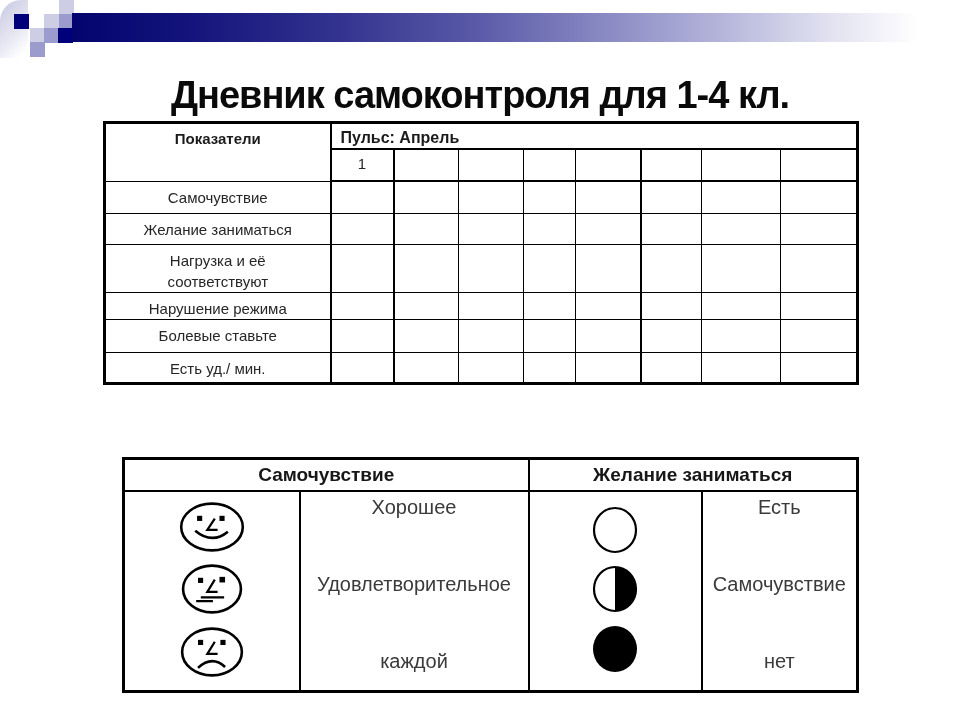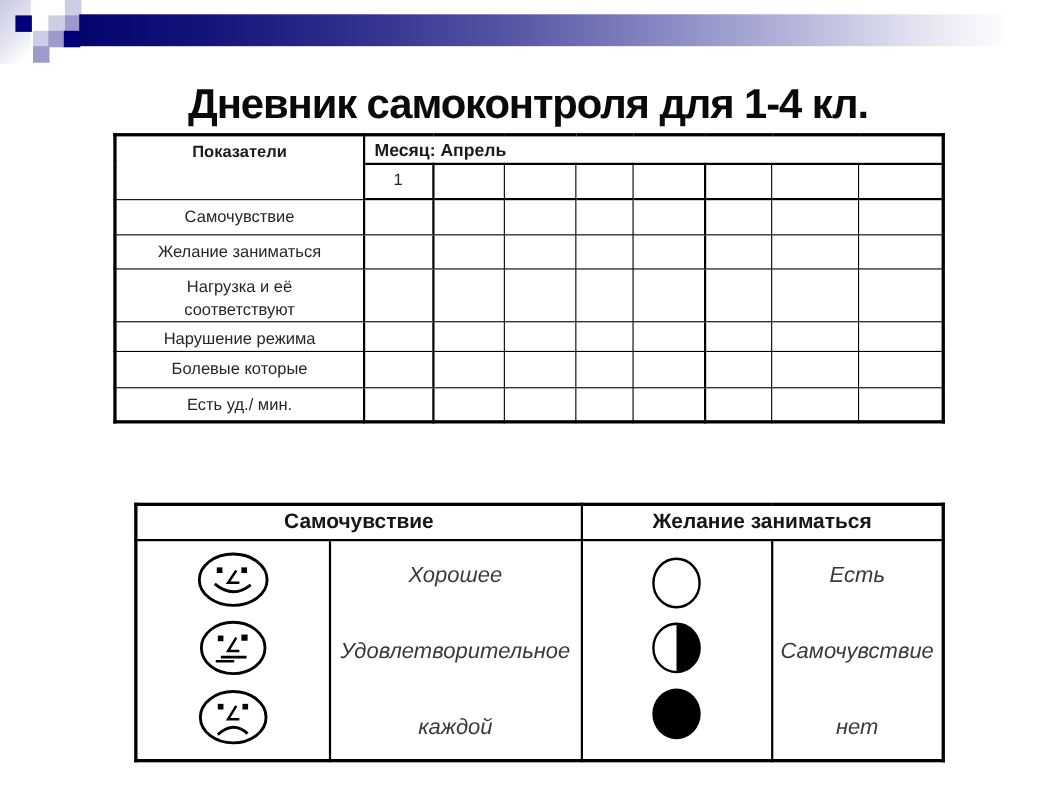--- a/index.html
+++ b/index.html
@@ -1,19 +1,19 @@
 <!DOCTYPE html>
 <html><head>
 <meta charset="utf-8">
 <style>
   * { margin:0; padding:0; box-sizing:border-box; }
   html,body { background:#ffffff; }
   .slide {
     position:relative; width:960px; height:720px; background:#ffffff;
-    font-family:"Liberation Sans", sans-serif; overflow:hidden;
+    font-family:"Liberation Sans", sans-serif; overflow:hidden;border-radius:21px;
   }
 
   
   .strip { position:absolute; left:0; top:0; width:28px; height:58px;
            background:linear-gradient(135deg,#c9c9e2 0%,#e6e6f2 55%,#ffffff 90%); }
   .sq { position:absolute; width:15px; height:15px; }
   .bar { position:absolute; left:72px; top:13px; width:863px; height:29px;
          background:linear-gradient(to right,#04046f 0%,#14147c 14%,#31318e 30%,
                     #5a5aa8 47%,#8a8ac4 62%,#b4b4da 75%,#e2e2f1 88%,#ffffff 98%); }
 
@@ -38,21 +38,21 @@
 
   
   .legend { position:absolute; left:122px; top:457px; border:3px solid #000; }
   .legend th { border:2px solid #000; font-size:19px; color:#171717; height:32px;
                text-align:center; vertical-align:middle; }
   .legend td { border:2px solid #000; vertical-align:top; }
   .cell { height:197px; display:flex; flex-direction:column;
           justify-content:space-between; align-items:center; }
   .cell.icons  { padding:7px 0 9px; }
   .cell.circles{ padding:13px 0 15px; }
-  .cell.labels { padding:20px 4px 17px;font-style:italic; }
+  .cell.labels { padding:4px 4px 17px; }
   .cell.labels span { font-size:20px; color:#3a3a3a; text-align:center; line-height:22px; }
   svg { display:block; }
 </style>
 </head>
 <body>
 
 <div class="slide">
 
   <div class="strip"></div>
   <div class="sq" style="left:14px;top:14px;background:#00007b"></div>
@@ -75,21 +75,21 @@
       <col style="width:65px">
         <col style="width:52px">
         <col style="width:65px">
       <col style="width:61px">
         <col style="width:79px">
         <col style="width:77px">
     </colgroup>
     <tbody>
       <tr style="height:15px">
         <td class="c-ind" rowspan="2">Показатели</td>
-        <td class="c-month" colspan="8">Месяц: Апрель</td>
+        <td class="c-month" colspan="8">Пульс: Апрель</td>
       </tr>
       <tr class="rh2" style="height:32px">
         <td class="day d1">1</td>
       <td class="day d2"></td>
           <td class="day d3"></td>
           <td class="day d4"></td>
           <td class="day d5"></td>
           <td class="day d6"></td>
           <td class="day d7"></td>
           <td class="day d8"></td>
@@ -132,21 +132,21 @@
       <td class="day d1"></td>
           <td class="day d2"></td>
           <td class="day d3"></td>
           <td class="day d4"></td>
           <td class="day d5"></td>
           <td class="day d6"></td>
           <td class="day d7"></td>
           <td class="day d8"></td>
         </tr>
       <tr style="height:33px">
-        <td class="c-label"><span>Болевые которые</span></td>
+        <td class="c-label"><span>Болевые ставьте</span></td>
       <td class="day d1"></td>
           <td class="day d2"></td>
           <td class="day d3"></td>
           <td class="day d4"></td>
           <td class="day d5"></td>
           <td class="day d6"></td>
           <td class="day d7"></td>
           <td class="day d8"></td>
         </tr>
       <tr style="height:31px">

